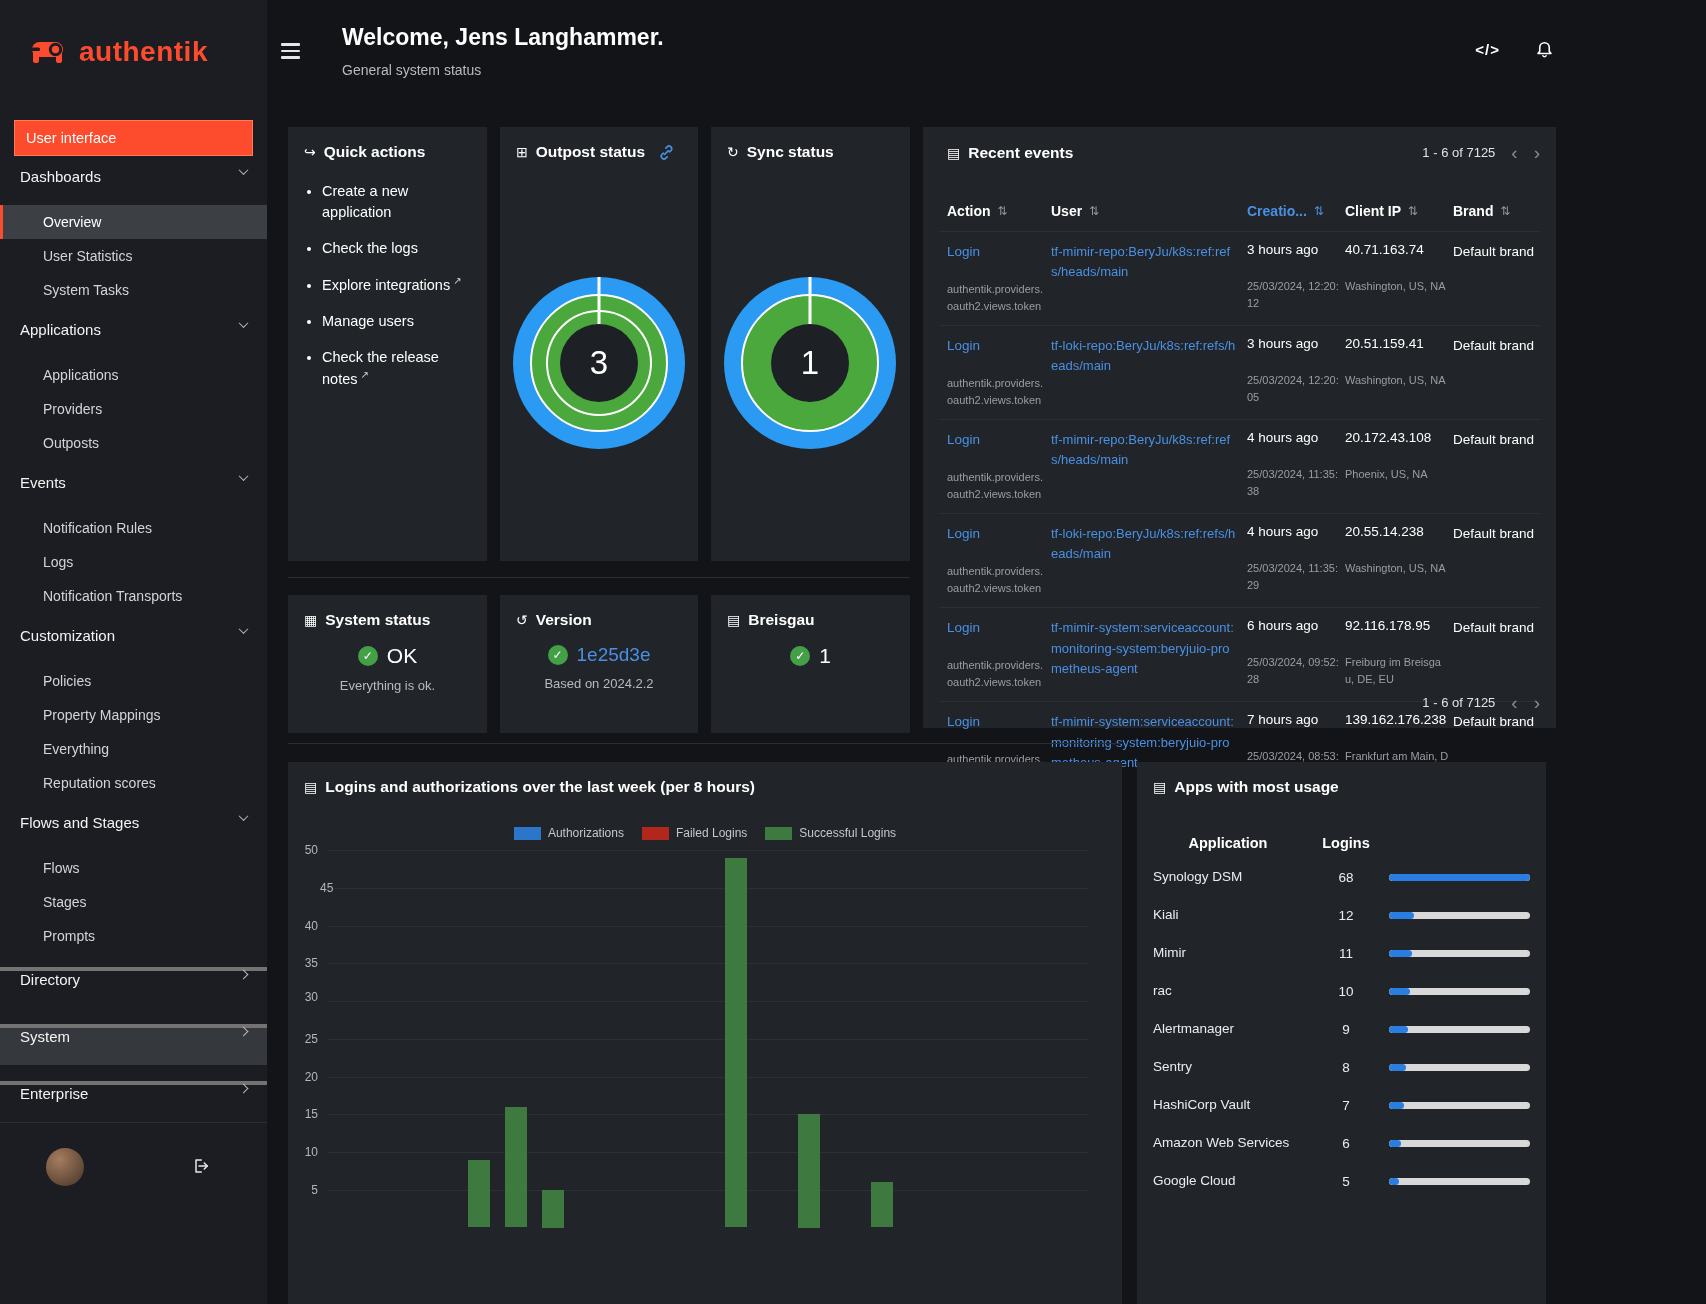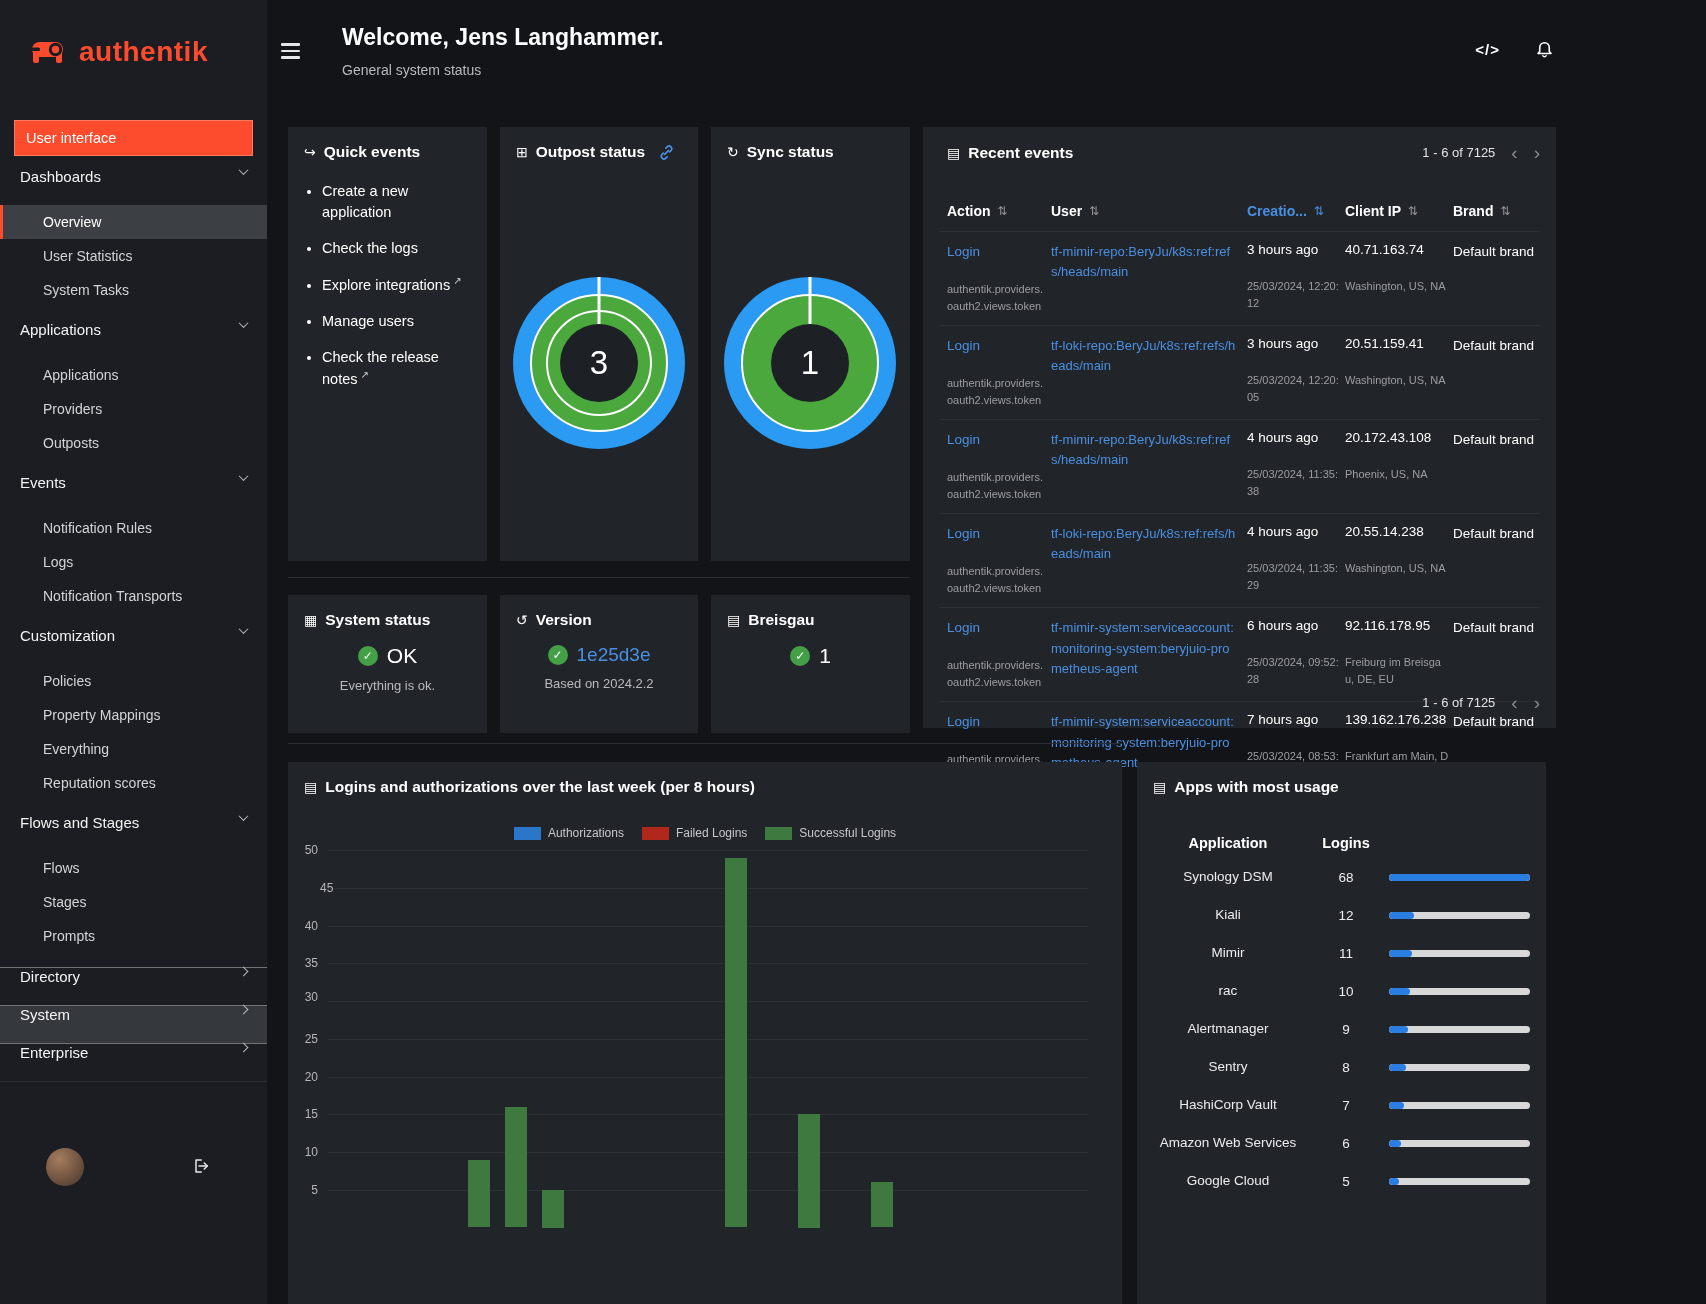--- a/index.html
+++ b/index.html
@@ -10,21 +10,21 @@
 
   
   .sidebar{position:absolute;left:0;top:0;width:267px;height:1304px;background:#1b1d22;z-index:5}
   .logo{display:flex;align-items:center;gap:9px;padding:30px 0 0 30px;height:74px}
   .logo-text{color:#fd4b2d;font-size:28px;font-weight:bold;letter-spacing:.5px}
   .ui-btn{display:block;margin:46px 14px 0 14px;width:239px;text-align:left;background:#fd4b2d;
     color:#fff;border:1px solid #ff7a5c;padding:9px 11px;font-size:14.5px;cursor:pointer;
     font-family:inherit}
   .nav{margin-top:12px}
   .nav-group{margin-bottom:14px}
-  .nav-group.collapsed{margin-bottom:0;border-top:1px solid #737373}
+  .nav-group.collapsed{margin-bottom:16px;border-top:4px solid #737373}
   .nav-group.collapsed:last-child{border-bottom:1px solid #2c2e33}
   .nav-group-header{display:flex;justify-content:space-between;
     padding:0 20px;height:37px;font-size:15px;color:#f3f3f4;cursor:pointer}
   .nav-group-header.highlighted{background:#35383d}
   .chev{width:7px;height:7px;border-right:1.7px solid #b8b8bb;border-bottom:1.7px solid #b8b8bb;display:inline-block}
   .chev.down{transform:rotate(45deg) translate(-1px,-1px)}
   .chev.right{transform:rotate(-45deg)}
   .nav-item{height:34px;display:flex;align-items:center;padding:0 16px 0 43px;font-size:14px;
     color:#d4d4d7;cursor:pointer}
   .nav-item.active{background:#3c3f44;color:#fff;box-shadow:inset 3px 0 0 0 #fd4b2d}
@@ -115,21 +115,21 @@
   .lg-label{font-size:12px;color:#c6c7ca}
   .gridline{position:absolute;left:40px;width:760px;height:1px;background:rgba(255,255,255,.05)}
   .ytick{position:absolute;left:0;width:30px;text-align:right;font-size:12px;color:#b5b6b9}
   .bar{position:absolute;width:22px}
 
   
   .apps-table{position:absolute;left:16px;right:16px;top:66px}
   .arow{display:grid;grid-template-columns:150px 70px 1fr;column-gap:8px;align-items:center;height:38px}
   .arow.ahead{height:30px;font-weight:bold;font-size:14.5px}
   .arow.ahead div{text-align:center}
-  .aname{text-align:center;font-size:13.5px;line-height:1.35;color:#ececee}
+  .aname{text-align:left;font-size:13.5px;line-height:1.35;color:#ececee}
   .alog{text-align:center;font-size:13.5px;color:#ececee}
   .track{height:7px;background:#d8d8d8;border-radius:4px;overflow:hidden}
   .fill{height:100%;background:#2a7de1;border-radius:4px}
 </style>
 </head>
 <body>
 
 <aside class="sidebar">
   <div class="logo">
     <svg width="40" height="30" viewBox="0 0 40 30">
@@ -236,21 +236,21 @@
   <div class="bell">
     <svg width="19" height="20" viewBox="0 0 24 24" fill="none" stroke="#ffffff" stroke-width="2" stroke-linecap="round" stroke-linejoin="round">
       <path d="M18 15v-5a6 6 0 1 0-12 0v5l-2.2 2.6h16.4L18 15z"></path>
         <path d="M10 20.5a2.2 2.2 0 0 0 4 0"></path>
     </svg>
   </div>
 
   <section class="card" id="card-quick">
     <div class="card-title">
       <span class="c-icon">↪</span>
-      <span>Quick events</span>
+      <span>Quick actions</span>
     </div>
     <ul class="qa-list">
         <li class="qa-item"><span>Create a new application</span></li>
         <li class="qa-item"><span>Check the logs</span></li>
         <li class="qa-item"><span>Explore integrations</span><span class="ext">↗</span></li>
         <li class="qa-item"><span>Manage users</span></li>
         <li class="qa-item"><span>Check the release notes</span><span class="ext">↗</span></li>
       </ul>
   </section>
 

